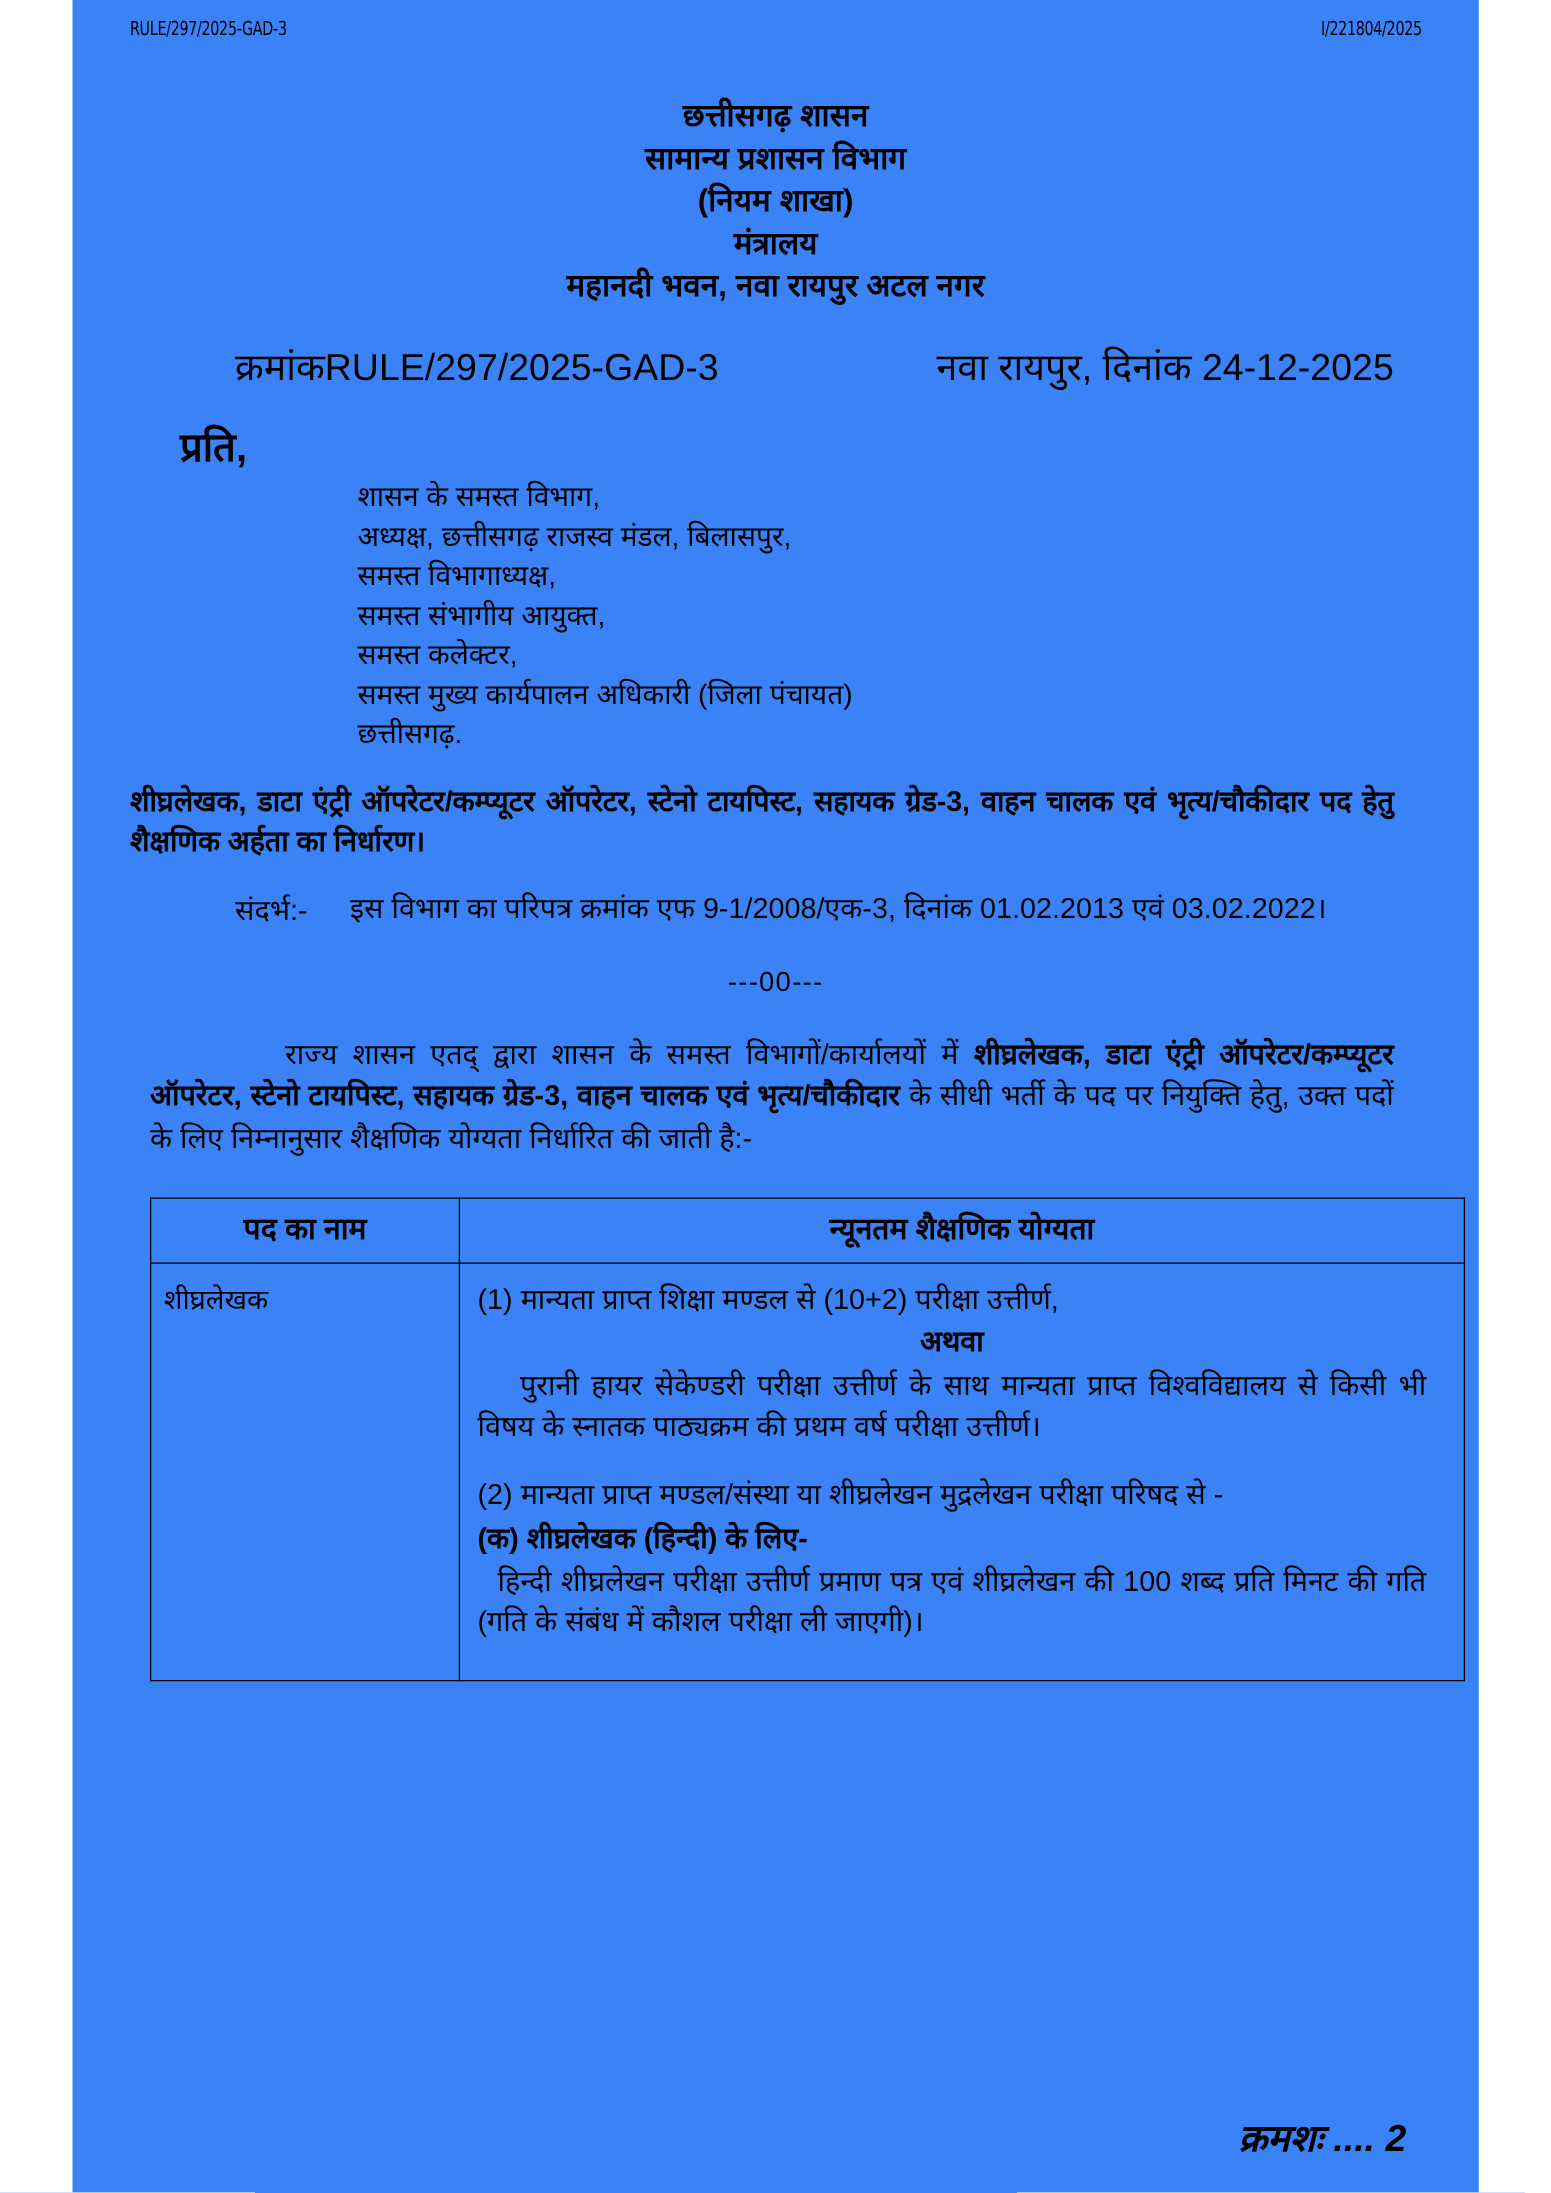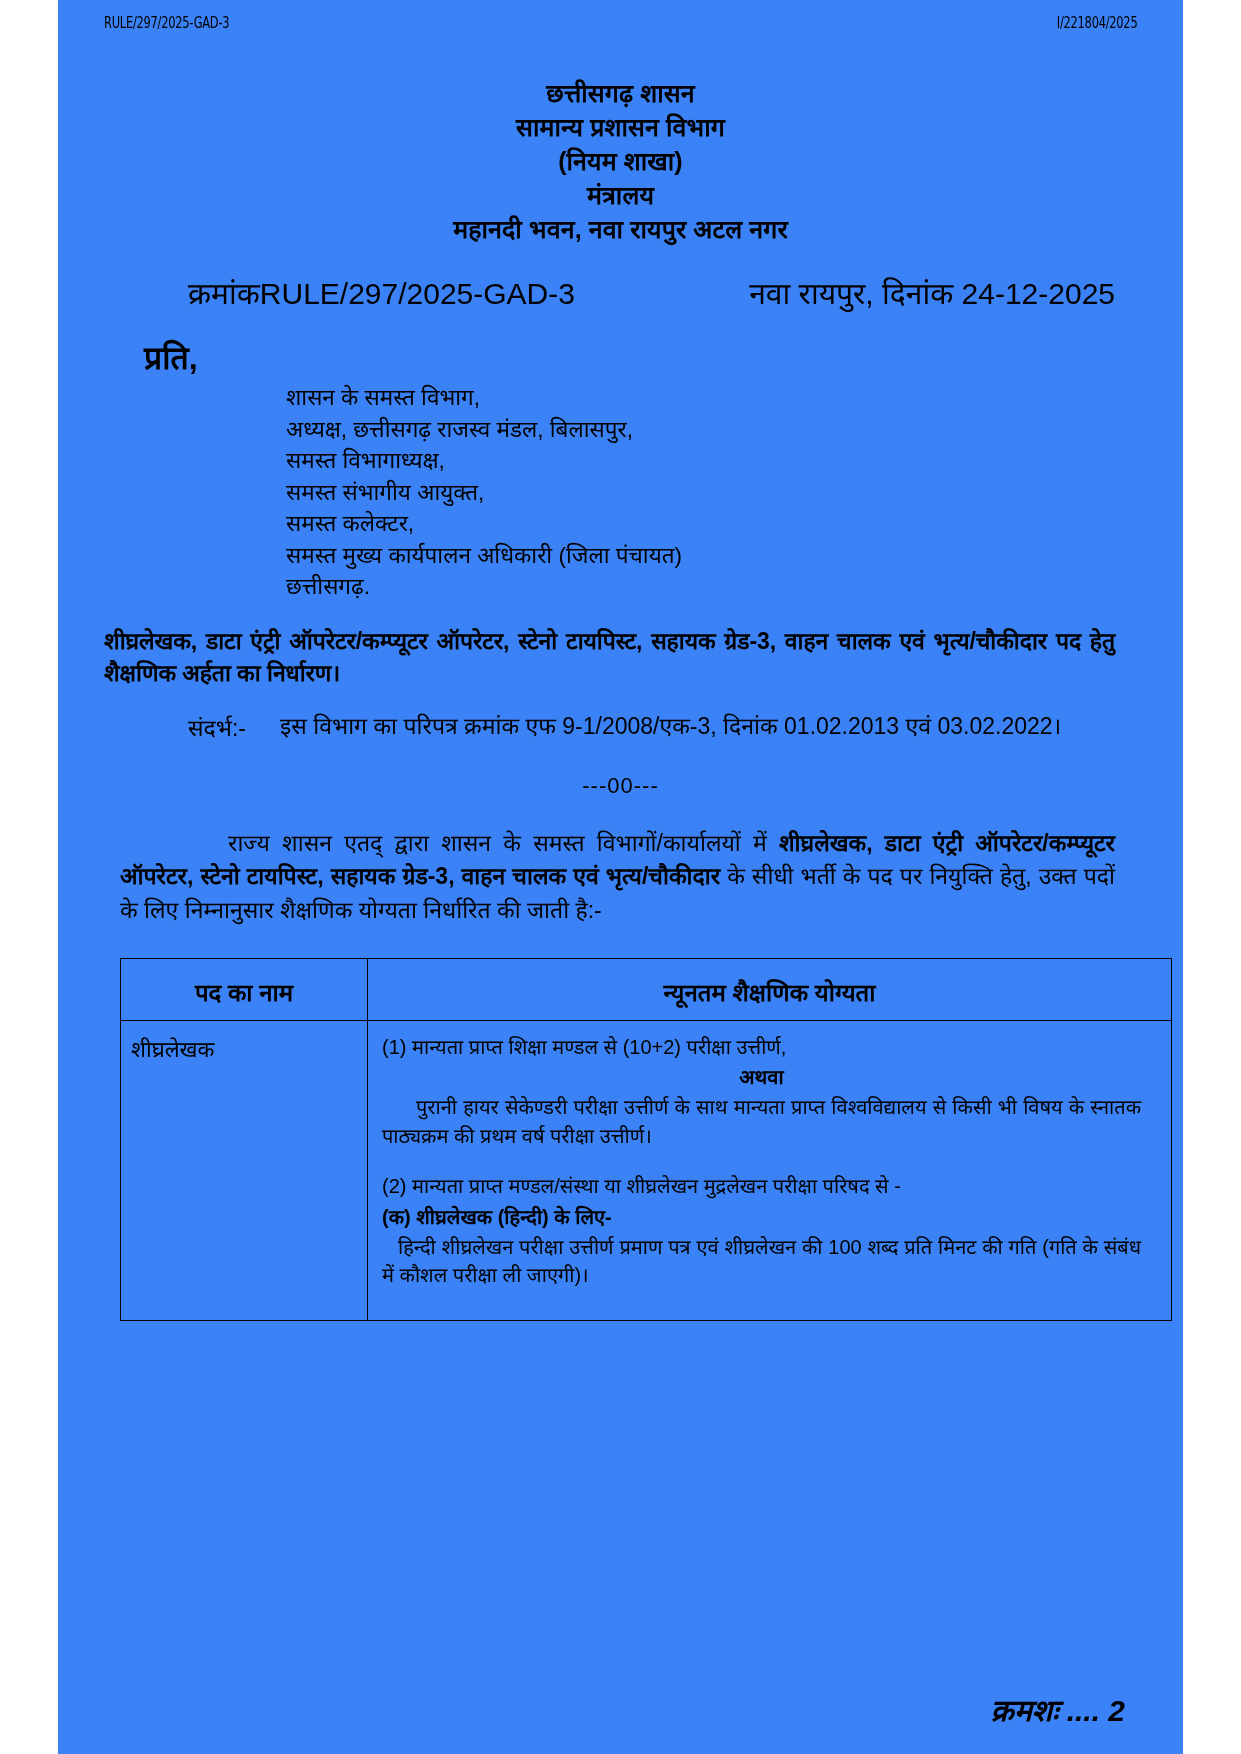--- a/index.html
+++ b/index.html
@@ -135,30 +135,30 @@
     table-layout: fixed;
   }
   table.quals th, table.quals td {
     border: 1.6px solid #000;
     vertical-align: top;
   }
   table.quals th {
     text-align: center;
     font-size: 24px;
     font-weight: bold;
-    padding: 16px 4px 12px 4px;
+    padding: 6px 4px 12px 4px;
   }
   table.quals col.c1 { width: 247px; }
   table.quals td.post {
     font-size: 22px;
     padding: 12px 16px 8px 10px;
     white-space: nowrap;
   }
   table.quals td.qual {
-    font-size: 20px;
+    font-size: 23px;
     padding: 12px 30px 30px 14px;
     line-height: 1.42;
   }
   .q-item { margin-bottom: 2px; text-align: left; }
   .q-center {
     text-align: center;
     font-weight: bold;
     margin: 2px 0 2px 0;
   }
   .q-just {

